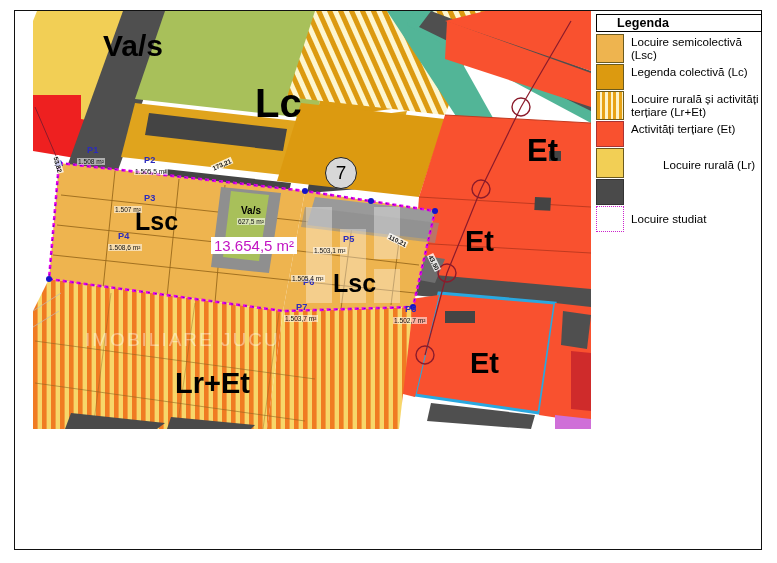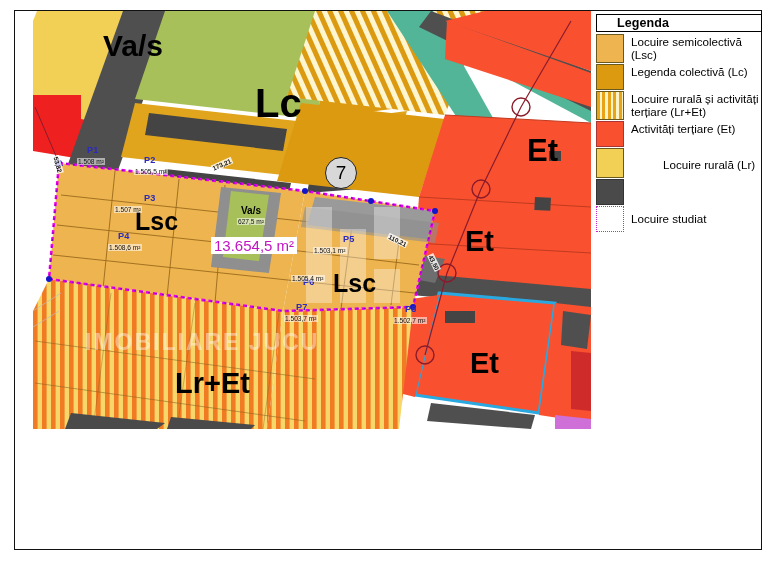--- a/index.html
+++ b/index.html
@@ -22,21 +22,21 @@
   .sw{width:28px;min-width:28px;height:26px;border:1px solid #6b5a1e;box-sizing:border-box;margin-right:7px;}
   .sw-tall{height:29px;}
   .sw-lr{height:30px;}
   .lgt{font-size:11.6px;color:#000;line-height:13.2px;padding-top:1px;}
   .sw-striped{background:
       repeating-linear-gradient(90deg,#e8a317 0 3px,#fdf3c9 3px 5.4px);}
   .sw-studiu{border:1.4px dotted #cc22cc;background:#fff;}
 
   
   .wm{position:absolute;pointer-events:none;}
-  .wm-text{left:70px;top:318px;font-size:23px;font-weight:bold;letter-spacing:2px;color:rgba(255,255,255,0.42);}
+  .wm-text{left:70px;top:318px;font-size:19px;font-weight:normal;letter-spacing:2px;color:rgba(255,255,255,0.42);}
   .wm-logo{left:285px;top:196px;}
 
   
   .mt{position:absolute;color:#000;white-space:nowrap;}
   .big-zone{font-weight:bold;}
   .pcode{font-size:9.2px;font-weight:bold;color:#2b2bbd;}
   .parea{font-size:6.6px;color:#111;background:rgba(255,255,255,0.55);padding:0 1px;}
   .totbox{position:absolute;background:#ffffff;border:0;padding:0 3px;font-size:15px;font-weight:normal;color:#c215c2;white-space:nowrap;}
   .dimlab{position:absolute;font-size:6.4px;font-weight:bold;color:#111;background:rgba(255,255,255,0.8);padding:0 1px;white-space:nowrap;}
   .circle7{position:absolute;width:30px;height:30px;border-radius:50%;background:#d8d8d8;border:1.3px solid #222;display:flex;align-items:center;justify-content:center;font-size:19px;color:#000;}

